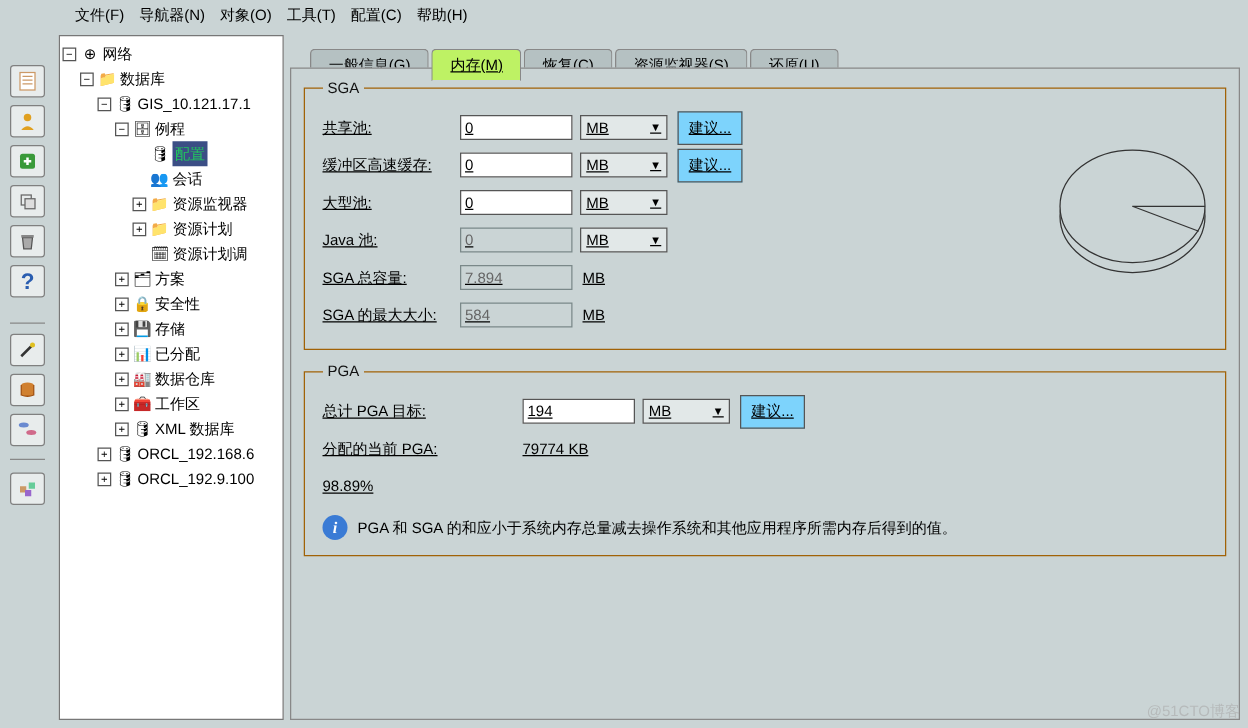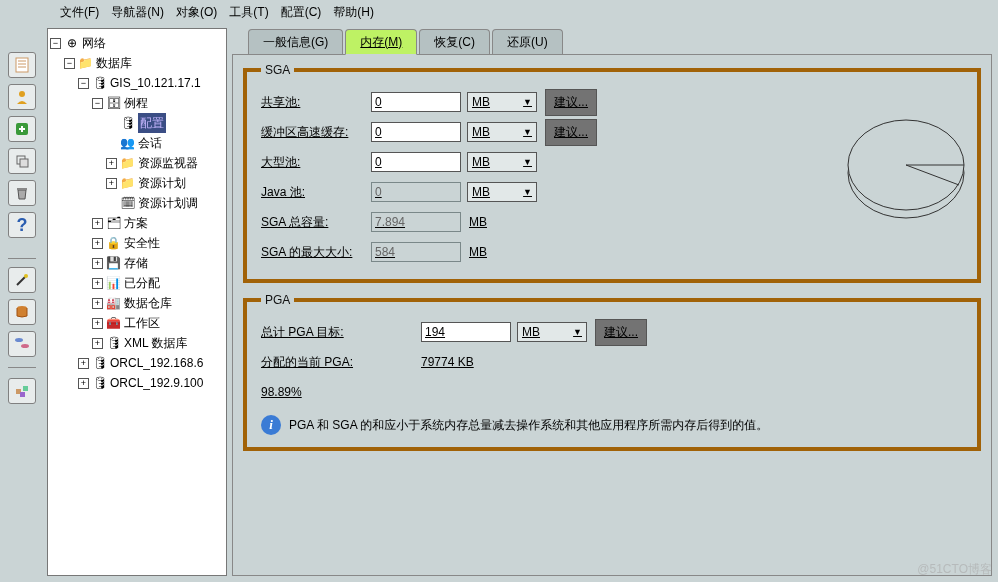--- a/index.html
+++ b/index.html
@@ -14,42 +14,42 @@
 .toolbar .tbtn { width: 28px; height: 26px; background: #e8ecec; border: 1px solid #808080; border-radius: 3px; display: flex; align-items: center; justify-content: center; cursor: pointer; }
 .toolbar .sep { height: 6px; }
 
 .treepanel { width: 180px; background: #fff; border: 1px solid #777; margin: 4px 3px; overflow: hidden; }
 .tree { padding: 4px 2px; line-height: 20px; white-space: nowrap; }
 .tree-row { display: flex; align-items: center; height: 20px; cursor: default; }
 .ind { display: inline-block; }
 .tog { width: 11px; height: 11px; border: 1px solid #555; background: #fff; display: inline-flex; align-items: center; justify-content: center; font-size: 9px; line-height: 9px; color: #000; margin-right: 3px; flex-shrink: 0; }
 .tog.none { border: none; background: transparent; }
 .ticon { width: 16px; height: 16px; display: inline-flex; align-items: center; justify-content: center; margin-right: 2px; flex-shrink: 0; font-size: 12px; }
-.tree-row.sel .lbl { background: #3b4e85; color: #c4b5fd; padding: 0 2px; }
+.tree-row.sel .lbl { background: #3b4e85; color: #22c55e; padding: 0 2px; }
 
 .content { flex: 1; background: #cad4d5; padding: 4px 6px 4px 2px; display: flex; flex-direction: column; }
 
 .tabs { display: flex; height: 26px; margin-left: 16px; }
-.tab { padding: 4px 14px; background: #b5c1c2; border: 1px solid #888; border-bottom: none; border-radius: 4px 4px 0 0; margin-right: 2px; cursor: pointer; display: flex; align-items: center; position: relative; top: 1px; }
+.tab { padding: 4px 14px; background: #b5c1c2; border: 1px solid #888; border-bottom: none; border-radius: 4px 4px 0 0; margin-right: 2px; cursor: pointer; display: flex; align-items: center; position: relative; top: 11px; }
 .tab.active { background: #bef264; border-bottom: 1px solid #cad4d5; z-index: 2; }
 .tab.active .u { text-decoration: underline; }
 
 .pane { flex: 1; border: 1px solid #888; background: #cad4d5; padding: 8px 10px; position: relative; }
 
-fieldset { border: 4px solid #a16207; margin: 0 0 10px 0; padding: 10px 14px 12px 14px; position: relative; }
+fieldset { border: 1px solid #a16207; margin: 0 0 10px 0; padding: 10px 14px 12px 14px; position: relative; }
 legend { padding: 0 4px; color: #111; }
 
 .row { display: flex; align-items: center; height: 30px; text-decoration: underline; }
 .row label { width: 110px; }
 .row input[type=text] { width: 90px; height: 20px; border: 1px solid #555; padding: 1px 3px; background: #fff; }
 .row input[readonly] { background: #cad4d5; color: #666; border: 1px solid #7a8889; }
 .row .unit { width: 70px; height: 20px; border: 1px solid #555; background: #e2e8e8; margin-left: 6px; display: inline-flex; align-items: center; padding: 0 4px; justify-content: space-between; font-size: 11px; }
 .row .unit .arr { font-size: 9px; }
 .row .plain { margin-left: 8px; }
-.btn { height: 27px; padding: 0 8px; background: #737373; border: 1px solid #555; margin-left: 8px; cursor: pointer; display: inline-flex; align-items: center; }
+.btn { height: 27px; padding: 0 8px; background: #7dd3fc; border: 1px solid #555; margin-left: 8px; cursor: pointer; display: inline-flex; align-items: center; }
 
 .pie { position: absolute; right: 20px; top: 60px; }
 .info { display: flex; align-items: center; gap: 8px; margin-top: 8px; }
 .infoicon { width: 20px; height: 20px; border-radius: 50%; background: #3a7bd5; color: #fff; font-weight: bold; font-style: italic; display: flex; align-items: center; justify-content: center; font-size: 13px; font-family: serif; }
 
 .watermark { position: absolute; right: 6px; bottom: 4px; color: #aaa; font-size: 12px; opacity: .6; }
 </style>
 </head>
 <body>
 
@@ -248,20 +248,23 @@
       <div class="tab">
           <span>一般信息(G)</span>
         </div>
       <div class="tab active">
           <span class="u">内存(M)</span>
         </div>
       <div class="tab">
           <span>恢复(C)</span>
         </div>
       <div class="tab">
+          <span>资源监视器(S)</span>
+        </div>
+      <div class="tab">
           <span>还原(U)</span>
         </div>
     </div>
 
     <div class="pane">
 
       <fieldset>
         <legend>SGA</legend>
 
         <div class="row">

